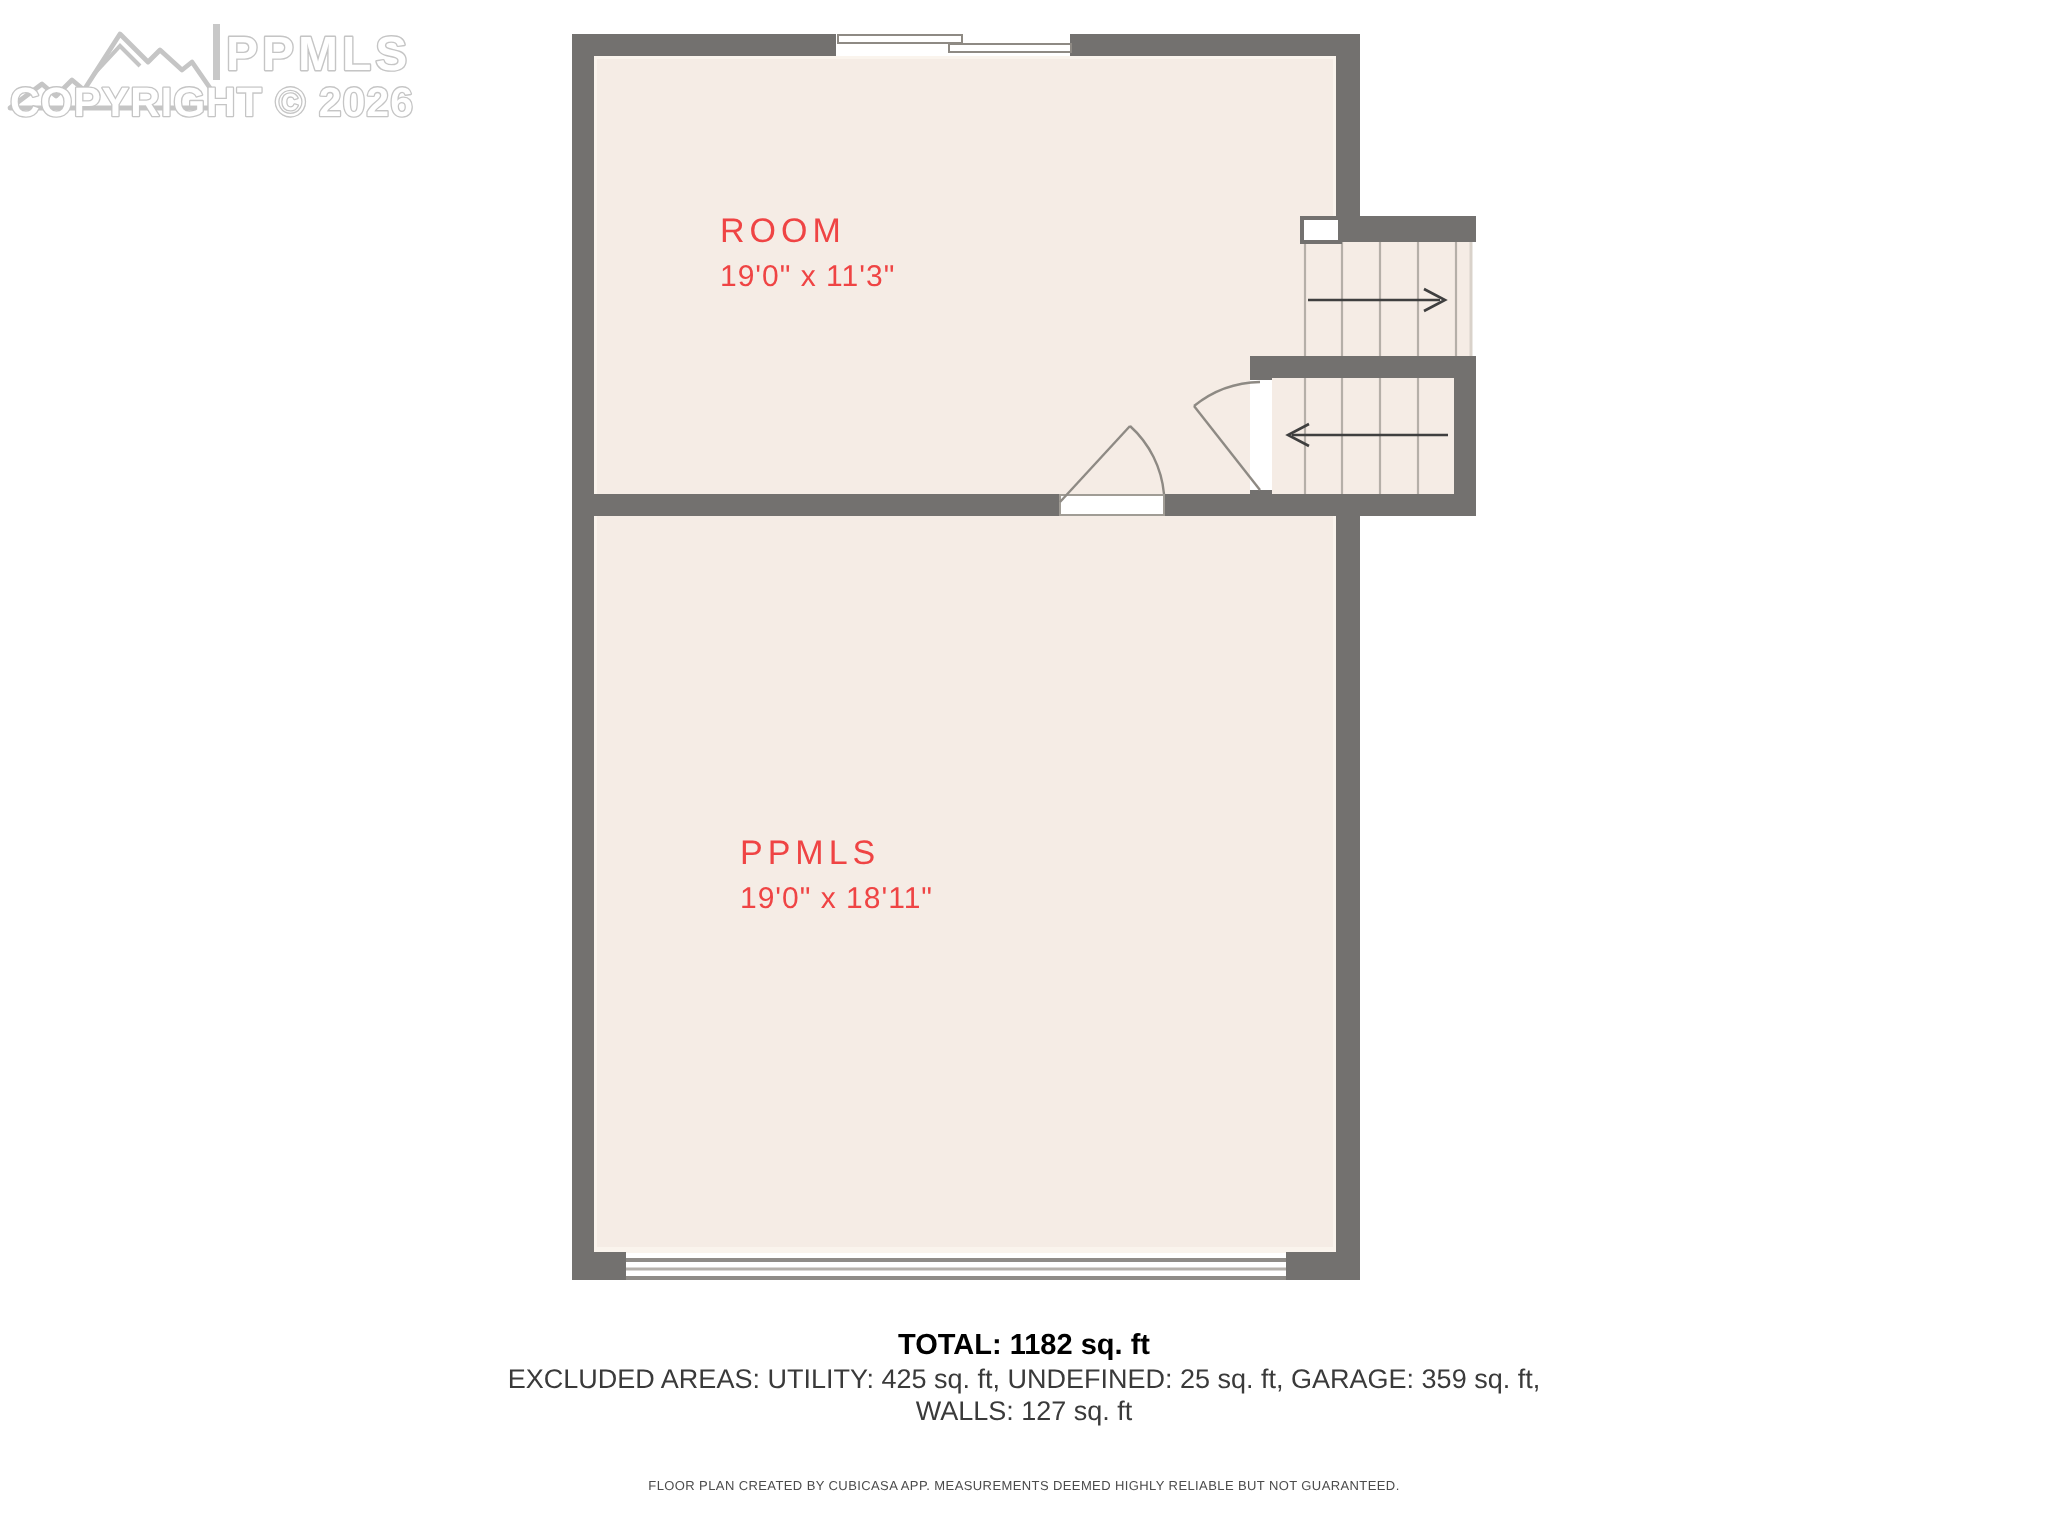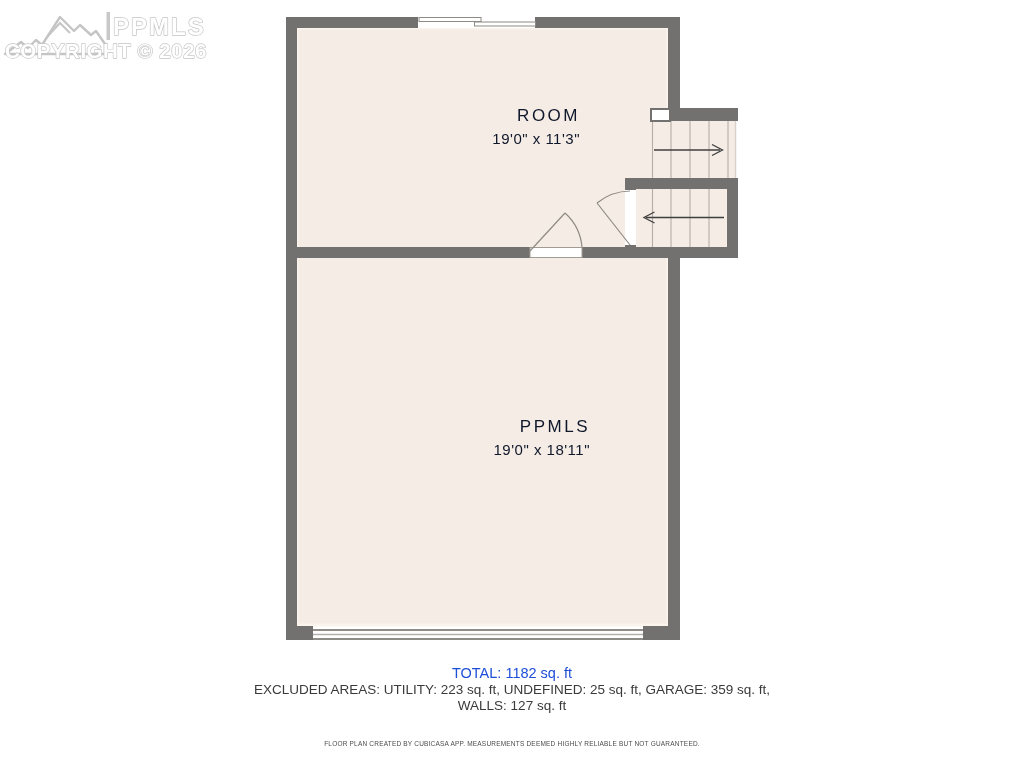--- a/index.html
+++ b/index.html
@@ -8,26 +8,26 @@
     font-family:"Liberation Sans",sans-serif;
   }
   .plan{position:absolute;left:0;top:0;width:1024px;height:767px;}
   .logo{position:absolute;left:3px;top:4px;width:210px;height:64px;}
   .wm-text{
     font-family:"Liberation Sans",sans-serif;font-weight:bold;
     fill:#ffffff;stroke:#c5c5c5;paint-order:stroke;stroke-linejoin:round;
   }
   .wm-brand{font-size:24px;letter-spacing:2px;stroke-width:1.4px;}
   .wm-copy{font-size:20.5px;letter-spacing:0.5px;stroke-width:1.3px;}
-  .room-label{position:absolute;width:220px;text-align:right;color:#0f172a;}
+  .room-label{position:absolute;width:220px;text-align:left;color:#ef4444;}
   .room-name{font-size:17px;letter-spacing:2.5px;}
   .room-dims{font-size:15px;letter-spacing:0.5px;margin-top:4px;}
   .summary{position:absolute;top:665px;left:0;width:1024px;text-align:center;
     color:#3a3a3a;font-size:13.5px;line-height:16.5px;}
-  .summary .total{font-weight:normal;font-size:14.5px;color:#1d4ed8;}
+  .summary .total{font-weight:bold;font-size:14.5px;color:#000000;}
   .disclaimer{position:absolute;top:740px;left:0;width:1024px;text-align:center;
     font-size:6.5px;letter-spacing:0.2px;color:#4c4c4c;}
 </style>
 </head>
 <body>
 
 <div class="canvas">
 
   <svg class="plan" viewBox="0 0 1024 767" aria-hidden="true">
 
@@ -117,19 +117,19 @@
     <div class="room-name">ROOM</div>
     <div class="room-dims">19'0" x 11'3"</div>
   </div>
   <div class="room-label" style="left:370px;top:417px;">
     <div class="room-name">PPMLS</div>
     <div class="room-dims">19'0" x 18'11"</div>
   </div>
 
   <div class="summary">
     <div class="total">TOTAL: 1182 sq. ft</div>
-    <div class="line">EXCLUDED AREAS: UTILITY: 223 sq. ft, UNDEFINED: 25 sq. ft, GARAGE: 359 sq. ft,</div>
+    <div class="line">EXCLUDED AREAS: UTILITY: 425 sq. ft, UNDEFINED: 25 sq. ft, GARAGE: 359 sq. ft,</div>
     <div class="line">WALLS: 127 sq. ft</div>
   </div>
 
   <div class="disclaimer">FLOOR PLAN CREATED BY CUBICASA APP. MEASUREMENTS DEEMED HIGHLY RELIABLE BUT NOT GUARANTEED.</div>
 
 </div>
 
 </body></html>

